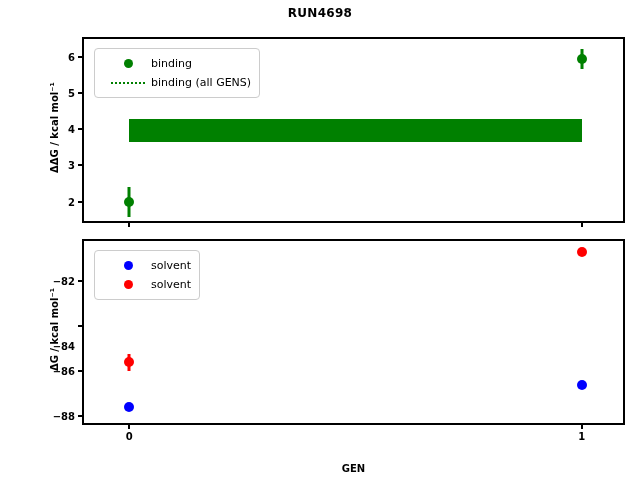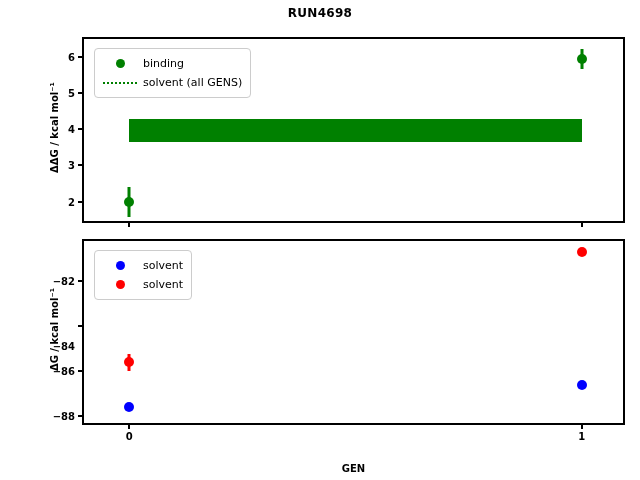--- a/index.html
+++ b/index.html
@@ -141,21 +141,21 @@
   }
   .band {
     position: absolute;
   }
   
   .legend {
     position: absolute;
     background: #ffffff;
     border: 1px solid #cccccc;
     border-radius: 4px;
-    padding: 5px 8px 5px 6px;
+    padding: 5px 8px 5px 14px;
     box-sizing: border-box;
   }
   .legend-row {
     display: flex;
     align-items: center;
     height: 19px;
   }
   .legend-key {
     width: 38px;
     display: flex;
@@ -221,21 +221,21 @@
         <div class="legend-row">
           <span class="legend-key">
             <span class="legend-dot" style="background: rgb(0, 128, 0);"></span>
           </span>
           <span class="legend-text">binding</span>
         </div>
         <div class="legend-row">
           <span class="legend-key">
             <span class="legend-dotted" style="border-top-color: rgb(0, 128, 0);"></span>
           </span>
-          <span class="legend-text">solvent (all GENS)</span>
+          <span class="legend-text">binding (all GENS)</span>
         </div>
       </div>
   </div>
 
   <div class="axes" id="axes-bottom">
 
     <div class="ylabel" id="ylabel-bottom">ΔG / kcal mol⁻¹</div>
 
     <div class="plot-inner" id="bottom-plot-inner">
         <div class="errbar" style="left: 45.25px; top: 164.935px; height: 2.68916px; background: rgb(0, 0, 255);"></div>

